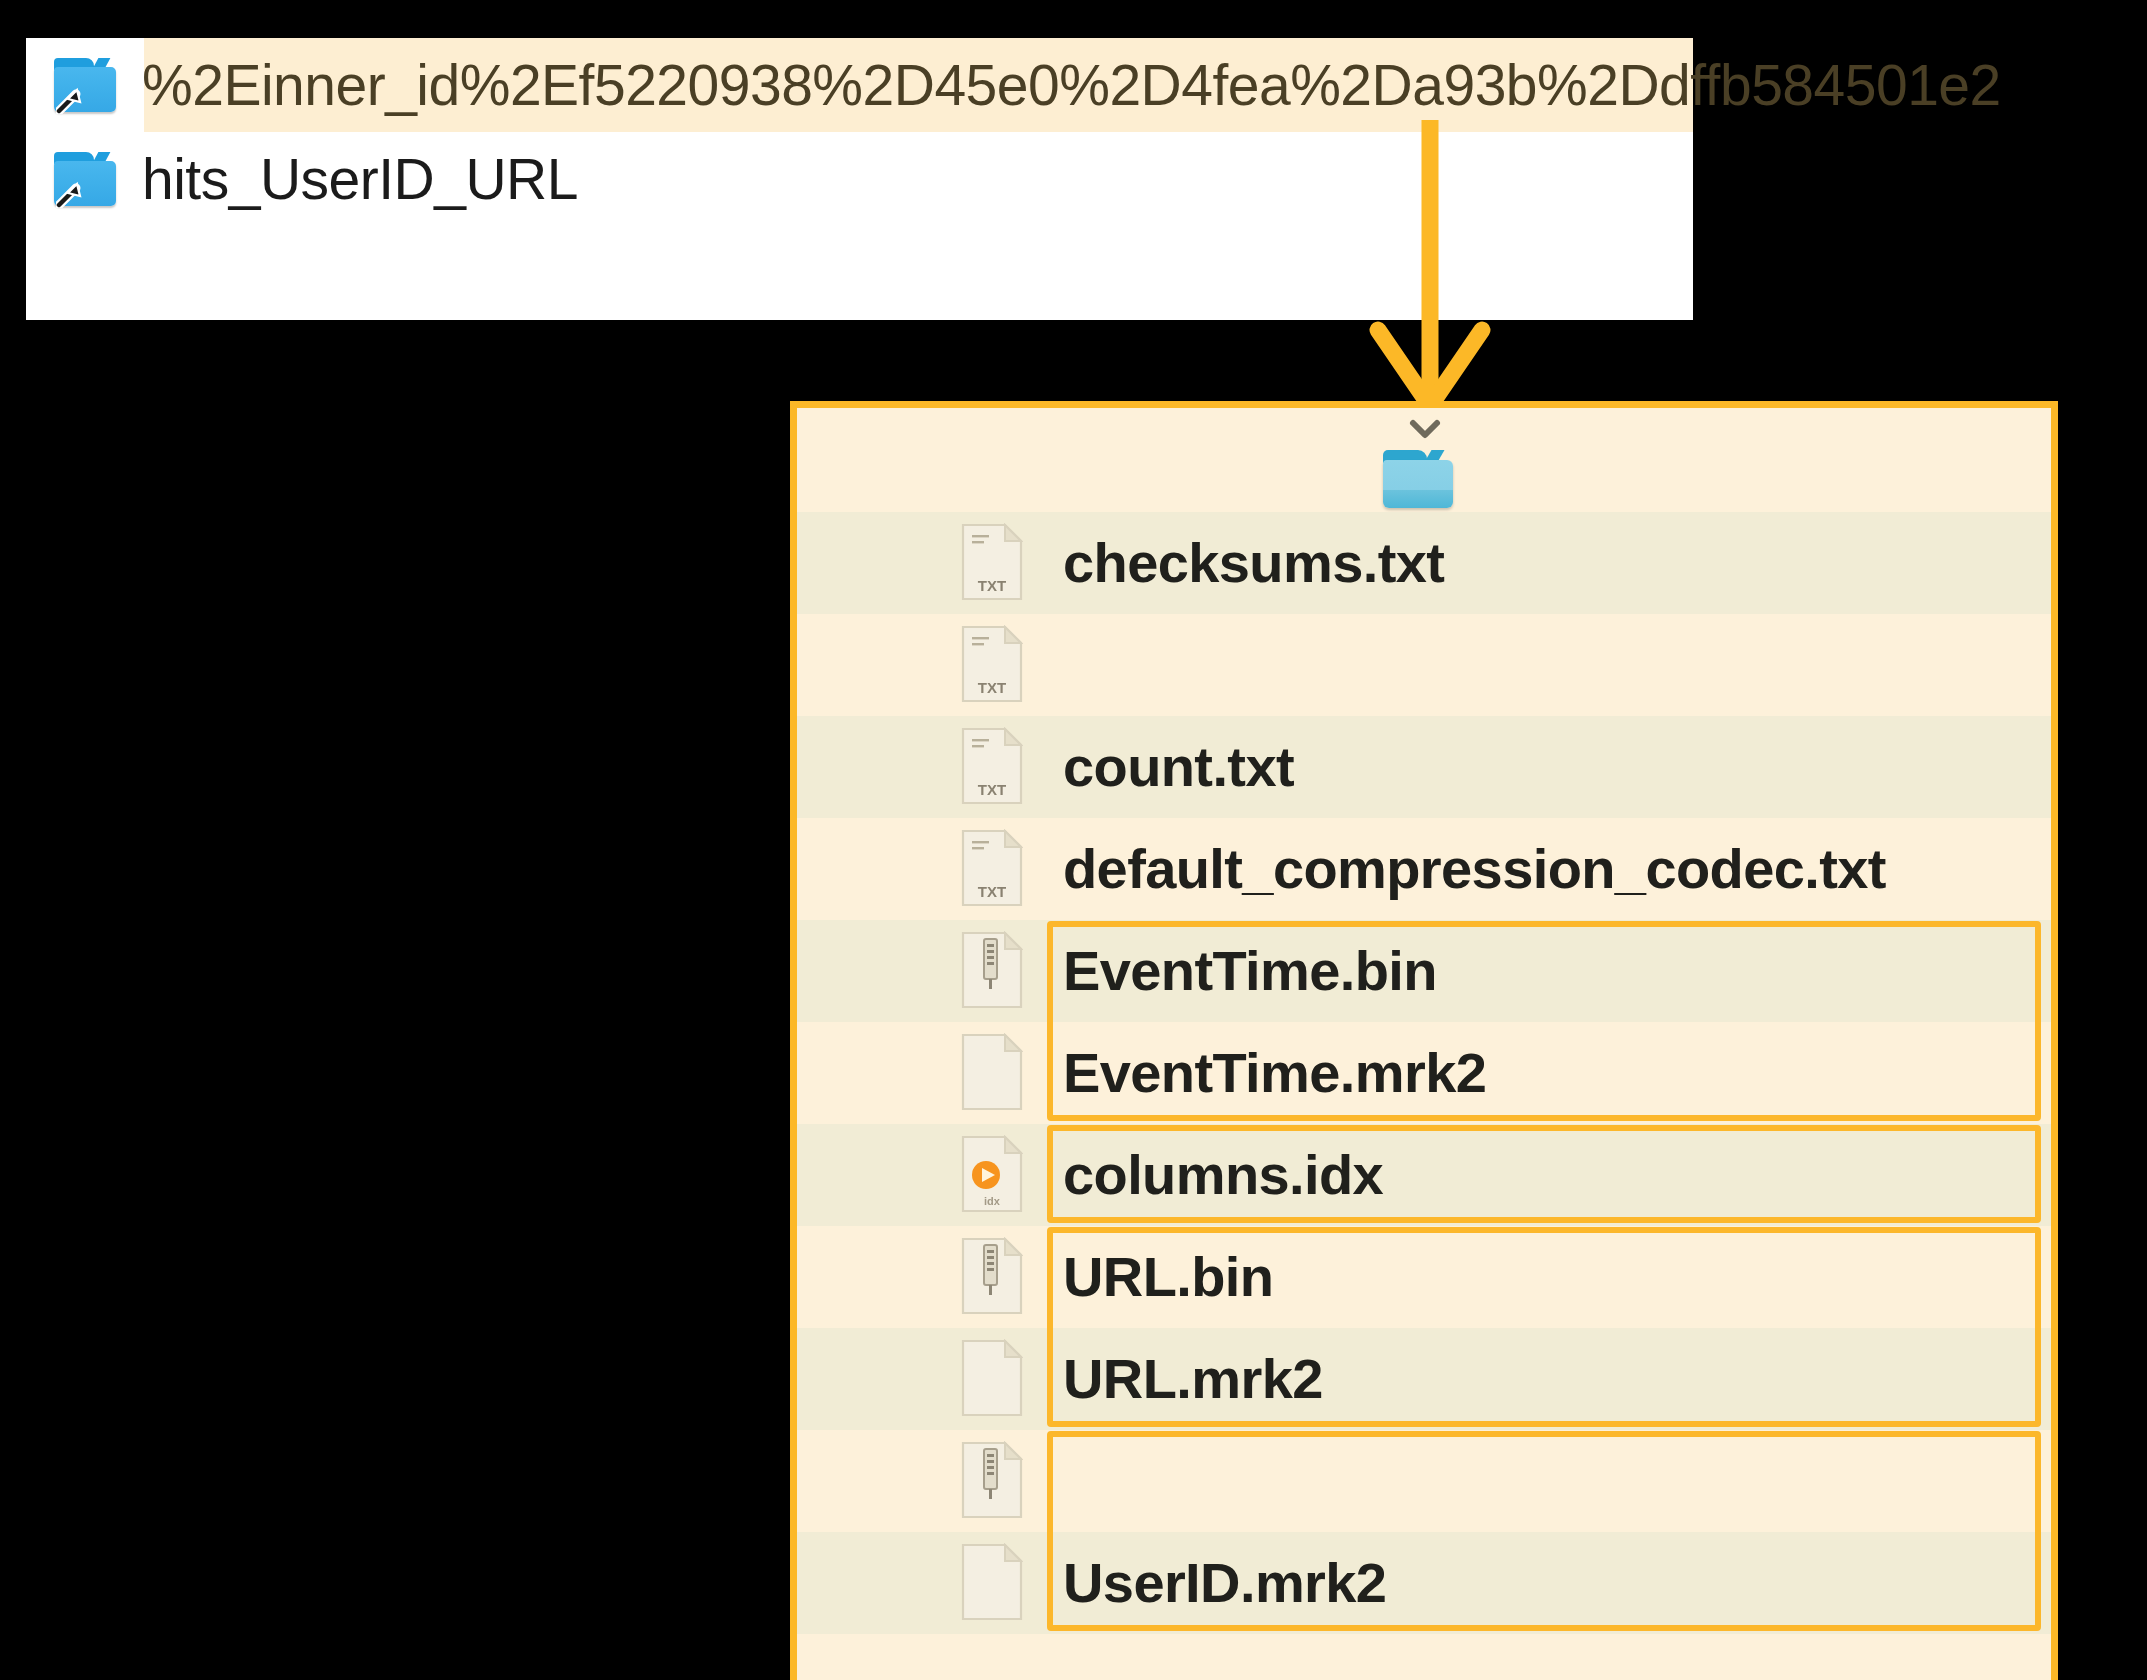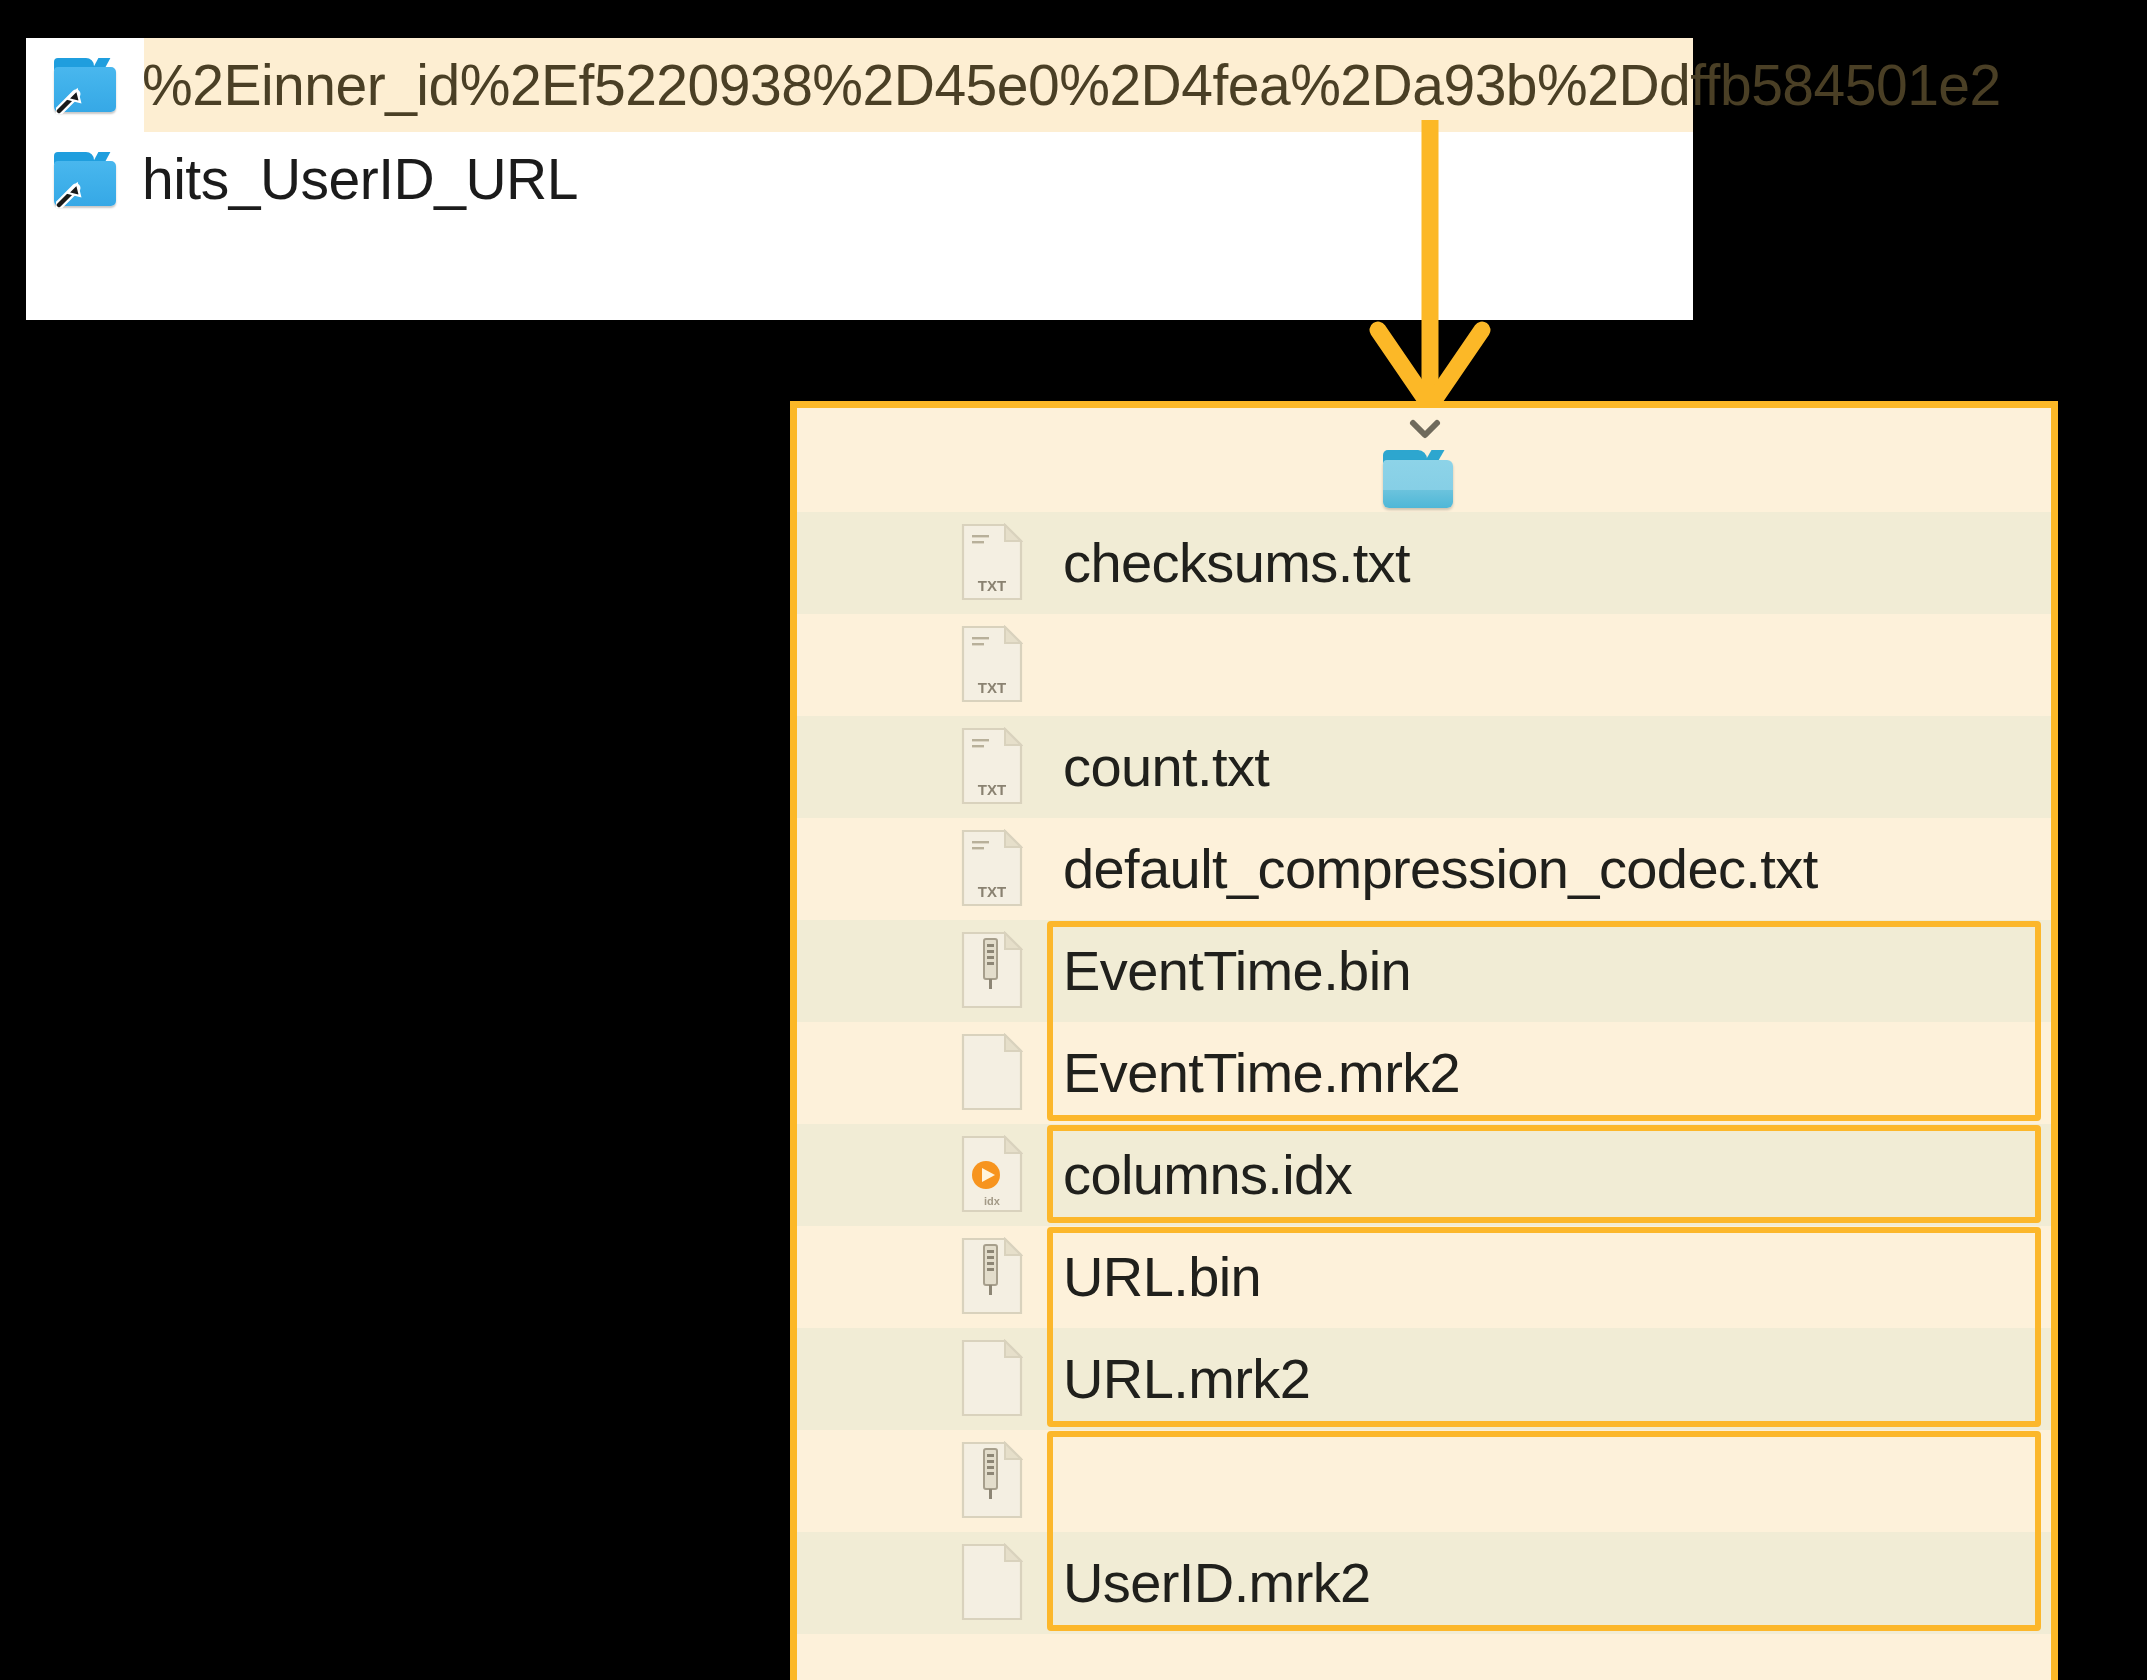--- a/index.html
+++ b/index.html
@@ -188,20 +188,21 @@
 
   .file-name {
     font-size: 56px;
     line-height: 1;
     color: #20201c;
     letter-spacing: -0.6px;
     white-space: nowrap;
     position: relative;
     z-index: 4;
     padding-left: 16px;
+    font-weight: bold;
   }
 
   
   .hl-box {
     position: absolute;
     left: 250px;
     right: 10px;
     border: 6px solid #fcb72b;
     border-radius: 4px;
     pointer-events: none;

